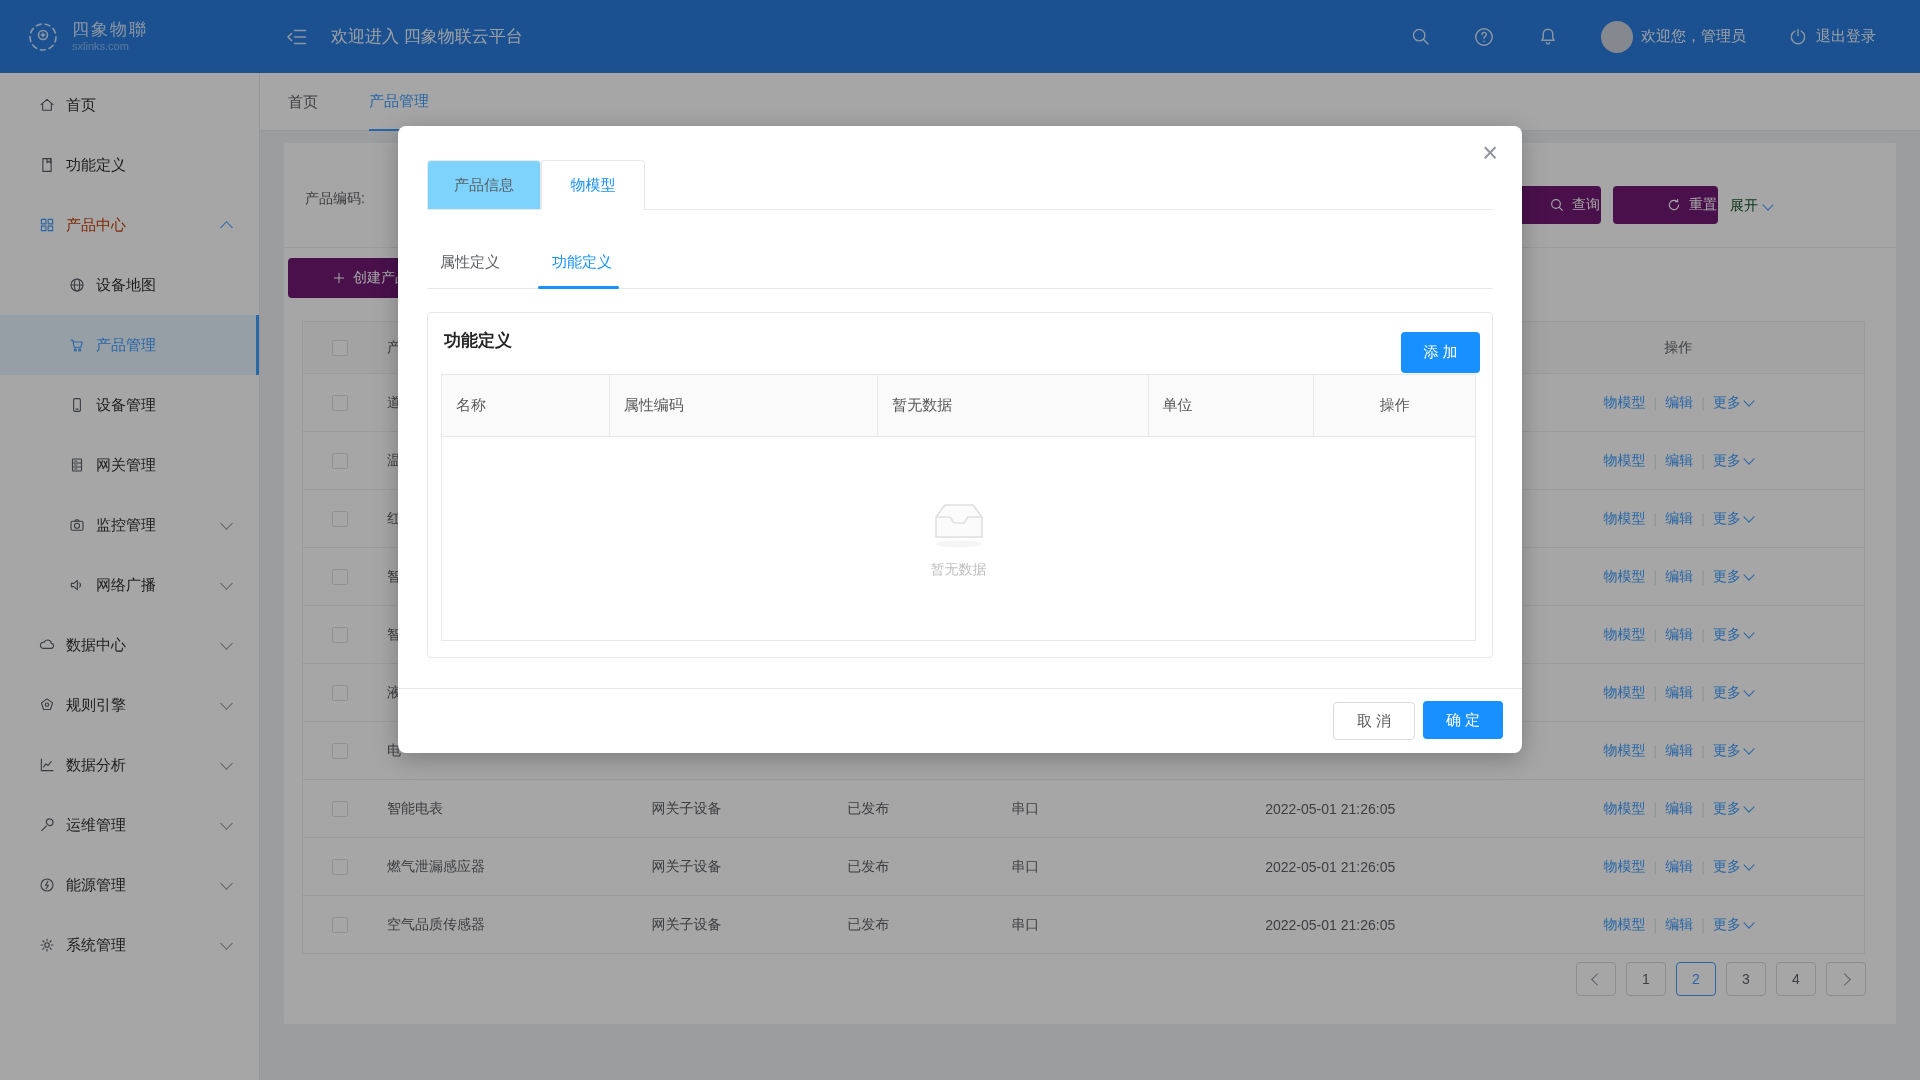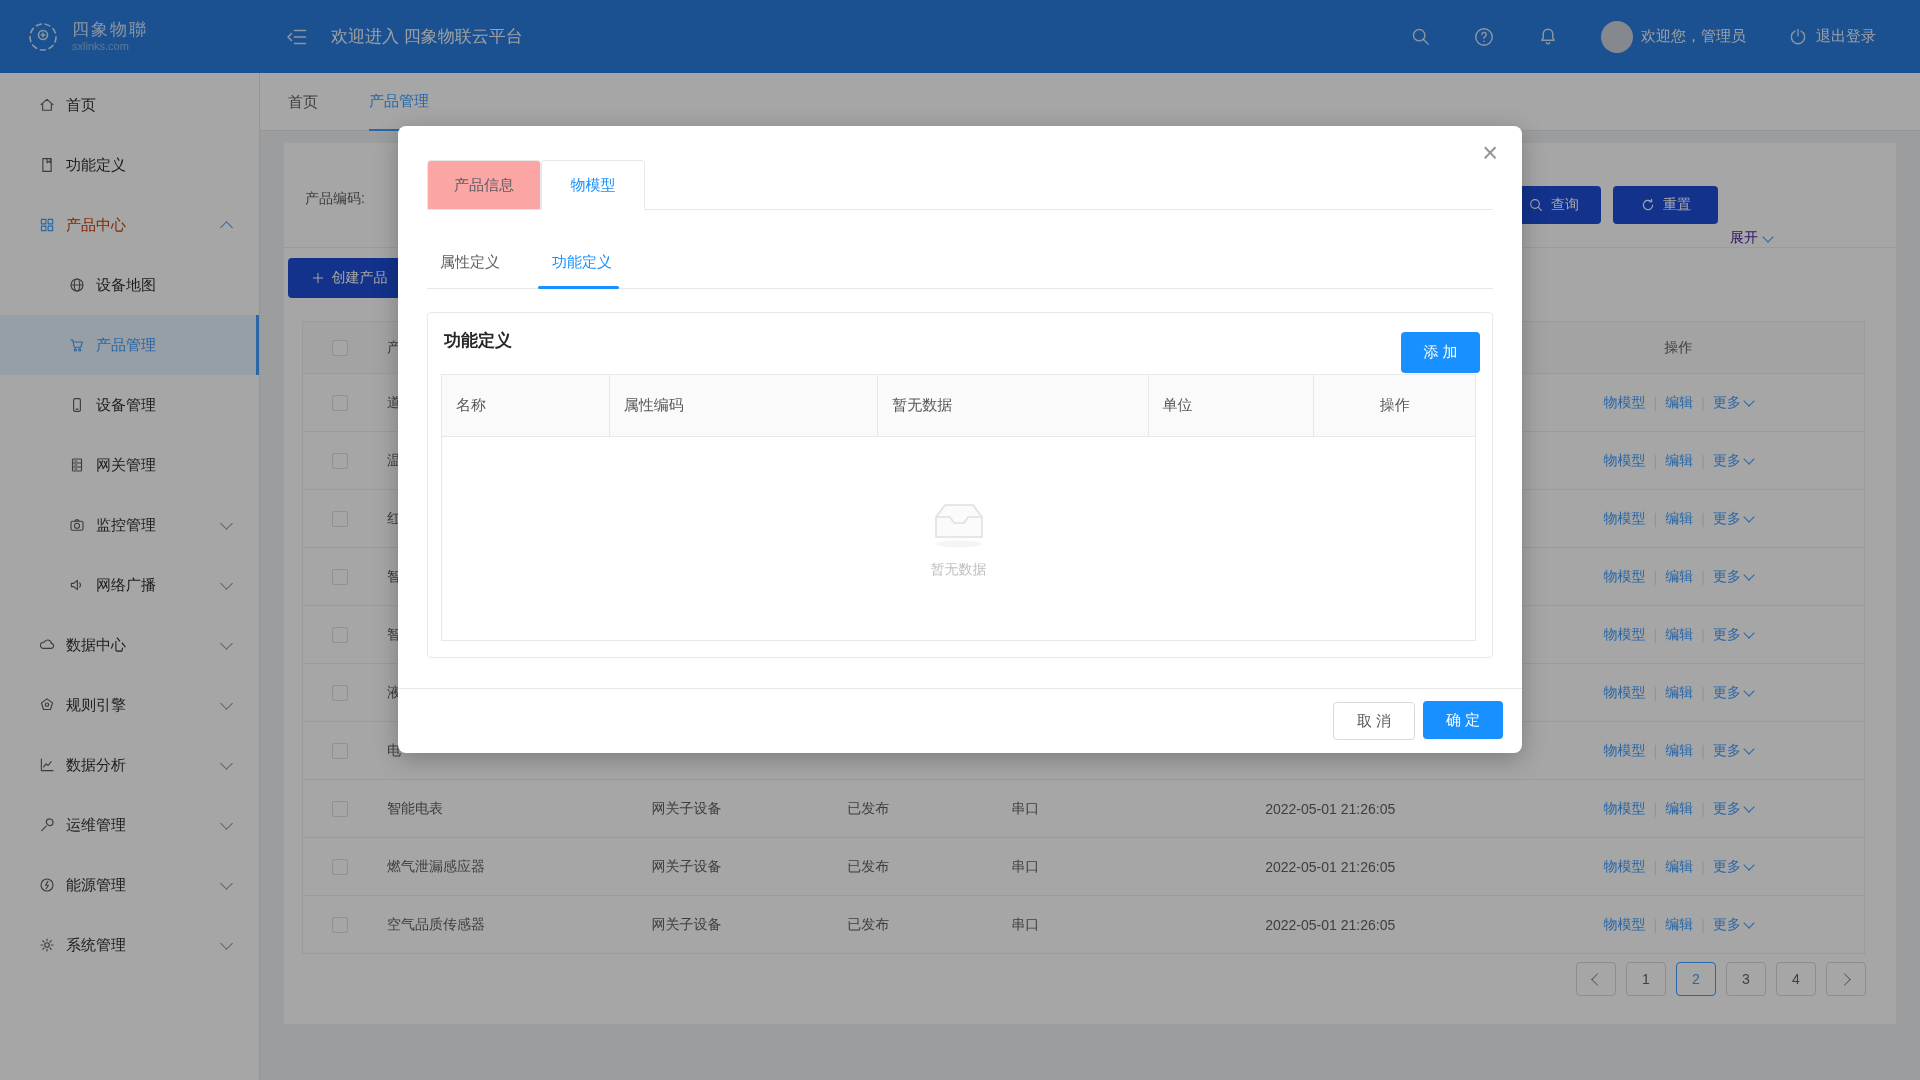--- a/index.html
+++ b/index.html
@@ -35,23 +35,23 @@
   .parent-open .chev{border-color:#409eff;}
   
   .tabsbar{position:absolute;left:260px;top:73px;width:1660px;height:58px;background:#fff;border-bottom:1px solid #e6e6e6;box-sizing:border-box;}
   .pagetab{position:absolute;top:0;height:58px;display:flex;align-items:center;font-size:15px;color:#606266;cursor:pointer;}
   .pagetab.active{color:#409eff;border-bottom:2px solid #409eff;box-sizing:border-box;}
   
   .card{position:absolute;left:284px;top:143px;width:1612px;height:881px;background:#fff;border-radius:2px;}
   .filter-label{position:absolute;left:305px;top:190px;font-size:14px;color:#606266;}
   .filter-divider{position:absolute;left:284px;top:247px;width:1612px;height:1px;background:#ebeef5;}
   .btn{display:inline-flex;align-items:center;justify-content:center;gap:7px;border-radius:4px;font-size:14px;cursor:pointer;box-sizing:border-box;border:1px solid transparent;}
-  .btn.primary{background:#1d4ed8;color:#fff;}
+  .btn.primary{background:#701a75;color:#fff;justify-content:flex-end;}
   .btn svg{fill:none;stroke:currentColor;stroke-width:1.7;stroke-linecap:round;}
-  .link-blue{color:#4c1d95;font-size:14px;cursor:pointer;margin-top:32px;}
+  .link-blue{color:#14532d;font-size:14px;cursor:pointer;}
   
   .bgtable{position:absolute;left:302px;top:321px;width:1563px;border:1px solid #ebeef5;box-sizing:border-box;background:#fff;}
   .trow{display:flex;height:57px;border-top:1px solid #ebeef5;align-items:stretch;}
   .trow.head{height:51px;border-top:none;background:#fafafa;}
   .tcell{display:flex;align-items:center;font-size:14px;color:#606266;box-sizing:border-box;padding:0 10px;overflow:hidden;white-space:nowrap;}
   .trow.head .tcell{color:#606266;}
   .c0{width:74px;justify-content:center;}
   .c1{width:265px;}
   .c2{width:196px;}.c3{width:164px;}.c4{width:167px;}
   .c5{width:325px;justify-content:center;}
@@ -66,21 +66,21 @@
   .pbtn.cur{border-color:#409eff;color:#409eff;}
   .arr{width:8px;height:8px;border-right:1.5px solid #8a8f99;border-bottom:1.5px solid #8a8f99;}
   .arr.left{transform:rotate(135deg);margin-left:3px;}
   .arr.right{transform:rotate(-45deg);margin-right:3px;}
   
   .overlay{position:absolute;inset:0;background:rgba(0,0,0,.35);z-index:10;}
   .modal{position:absolute;left:398px;top:126px;width:1124px;height:627px;background:#fff;border-radius:8px;z-index:20;box-shadow:0 6px 24px rgba(0,0,0,.25);}
   .m-close{position:absolute;right:24px;top:14px;font-size:27px;color:#909399;cursor:pointer;line-height:1;}
   .cardtabs{position:absolute;left:29px;top:34px;width:1066px;height:50px;border-bottom:1px solid #e8e8e8;box-sizing:border-box;display:flex;}
   .ctab{height:50px;display:flex;align-items:center;justify-content:center;font-size:15px;box-sizing:border-box;cursor:pointer;}
-  .ctab.off{width:114px;background:#fca5a5;border:1px solid #e8e8e8;border-radius:4px 4px 0 0;color:#5a5f66;}
+  .ctab.off{width:114px;background:#7dd3fc;border:1px solid #e8e8e8;border-radius:4px 4px 0 0;color:#5a5f66;}
   .ctab.on{width:104px;background:#fff;border:1px solid #e8e8e8;border-bottom:1px solid #fff;border-radius:4px 4px 0 0;color:#1890ff;margin-bottom:-1px;}
   .subtabs{position:absolute;left:29px;top:117px;width:1066px;height:46px;border-bottom:1px solid #e8e8e8;box-sizing:border-box;}
   .stab{position:absolute;top:10px;font-size:15px;cursor:pointer;color:#606266;}
   .stab.on{color:#1890ff;}
   .inkbar{position:absolute;left:111px;bottom:-1px;width:81px;height:3px;background:#1890ff;border-radius:2px;}
   .panel{position:absolute;left:29px;top:186px;width:1066px;height:346px;border:1px solid #e8e8e8;border-radius:4px;box-sizing:border-box;}
   .panel-title{position:absolute;left:16px;top:16px;font-size:17px;font-weight:bold;color:#262626;}
   .addbtn{position:absolute;right:12px;top:19px;width:79px;height:41px;background:#1890ff;color:#fff;font-size:15px;border-radius:4px;display:flex;align-items:center;justify-content:center;cursor:pointer;}
   .mtable{position:absolute;left:13px;top:61px;width:1035px;height:267px;border:1px solid #e8e8e8;box-sizing:border-box;}
   .mth{display:flex;height:62px;background:#fafafa;border-bottom:1px solid #e8e8e8;box-sizing:border-box;}

